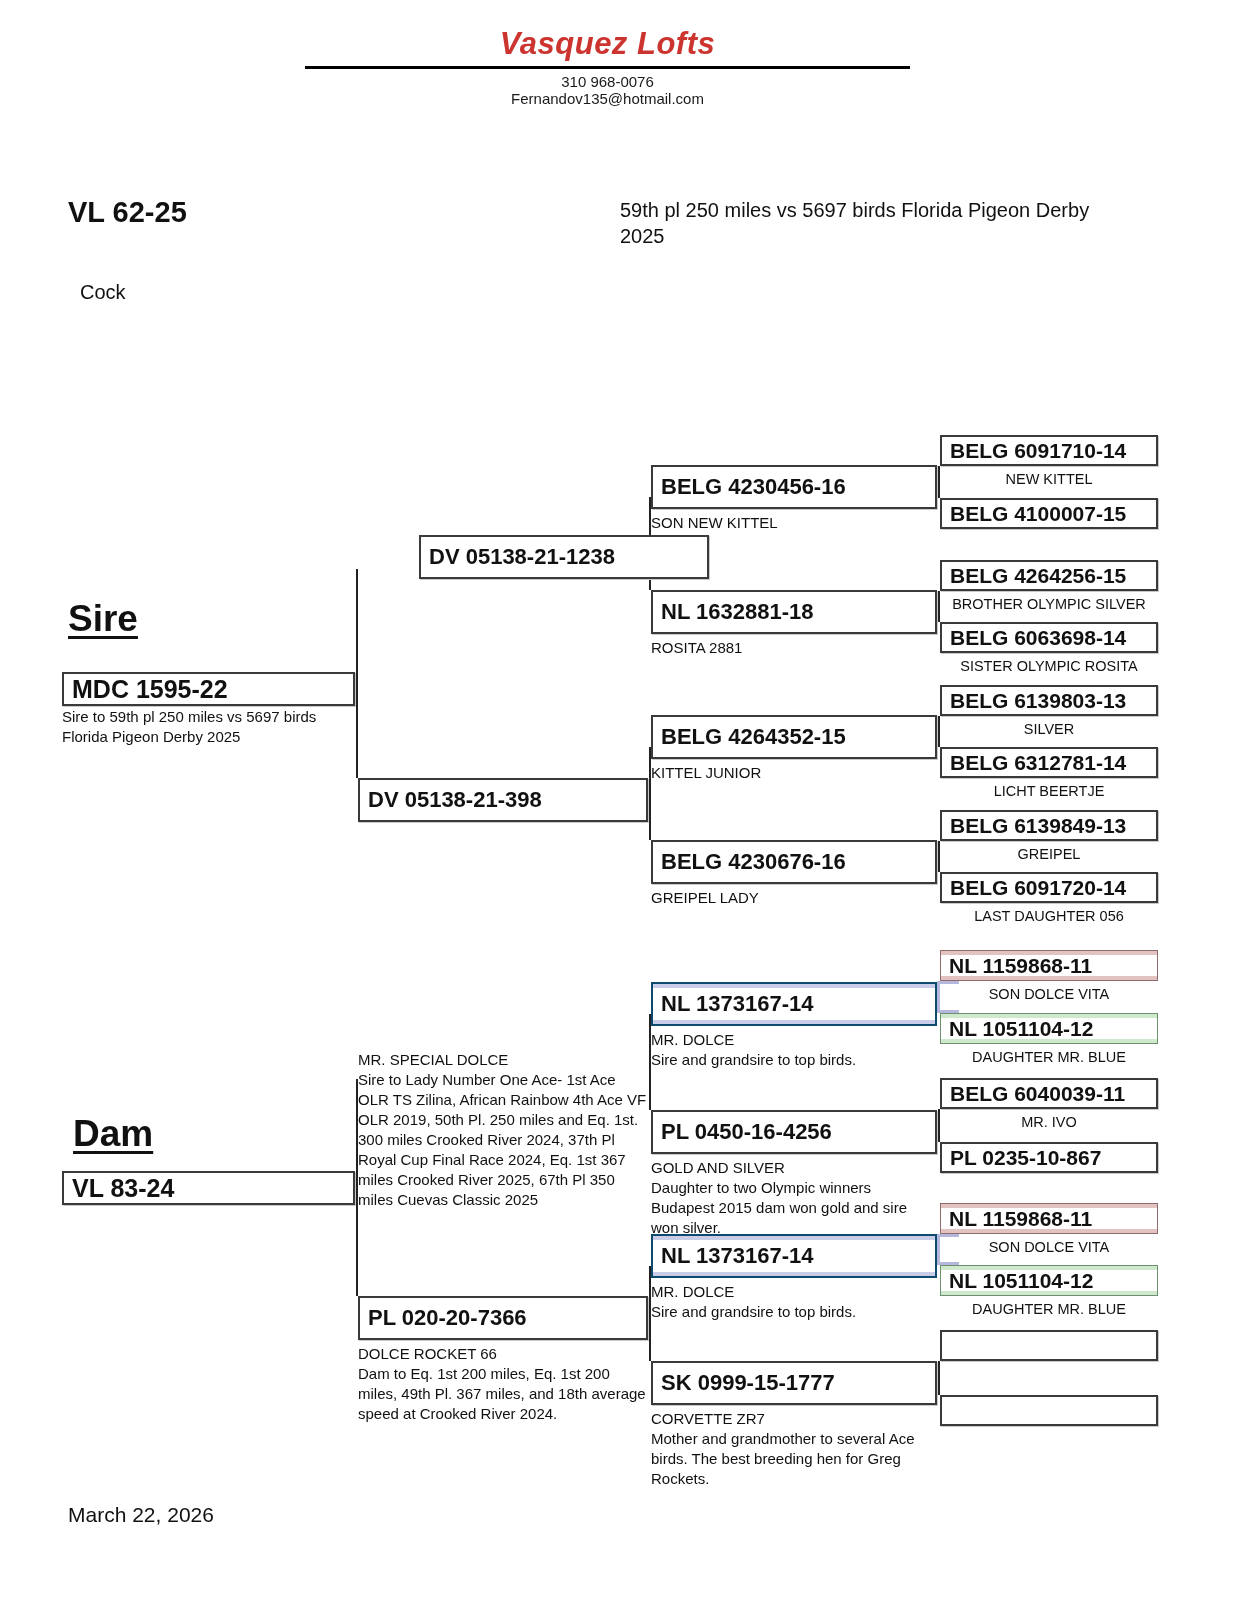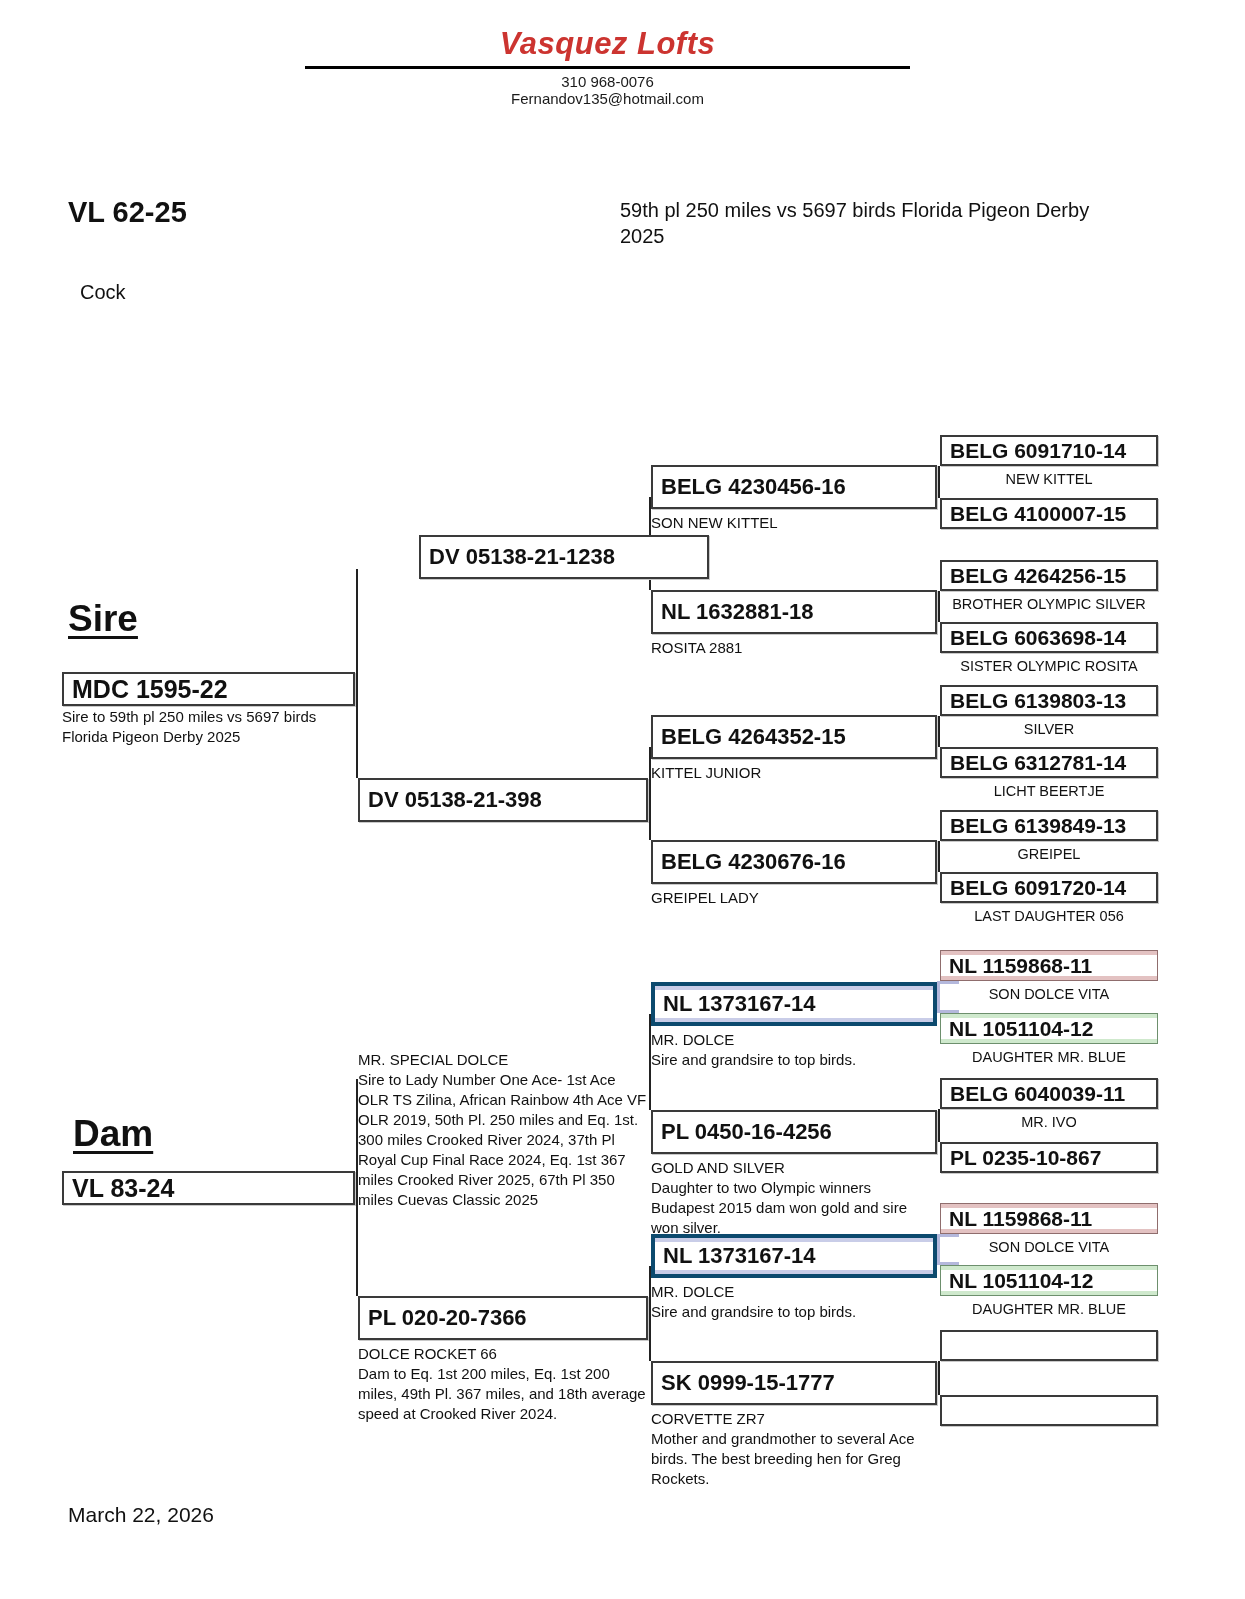--- a/index.html
+++ b/index.html
@@ -39,21 +39,21 @@
     display:flex;align-items:center;padding-left:8px;
     box-shadow:1px 1px 0 0 #c9c9c9;
   }
   .g1 .pbox{height:34px;}
   .g2 .pbox,.g3 .pbox{height:44px;text-align:right;}
   .g4 .pbox{height:31px;}
   .ring{font-weight:bold;white-space:nowrap;}
   .g1 .ring{font-size:25px;}
   .g2 .ring,.g3 .ring{font-size:22px;}
   .g4 .ring{font-size:21px;}
-  .tint-lavender{border:4px solid #0c4a6e;box-shadow:inset 0 4px 0 #c9cde8, inset 0 -4px 0 #c9cde8;}
+  .tint-lavender{border:2px solid #0c4a6e;box-shadow:inset 0 4px 0 #c9cde8, inset 0 -4px 0 #c9cde8;}
   .tint-rose{border:1px solid #8f6d6d;box-shadow:inset 0 4px 0 #e3c2c2, inset 0 -4px 0 #e3c2c2;}
   .tint-green{border:1px solid #6d8f6d;box-shadow:inset 0 4px 0 #cfe9cd, inset 0 -4px 0 #cfe9cd;}
   .pname{font-size:15px;margin-top:4px;line-height:19px;}
   .pnote{font-size:15px;line-height:20px;margin-top:1px;}
   .g4 .pname{font-size:14.5px;}
   
   .vline{position:absolute;width:2px;background:#222;}
   .vline-lav{position:absolute;width:3px;background:#b4b8dc;}
   .harm-lav{position:absolute;height:3px;width:22px;background:#b4b8dc;}
 </style>

